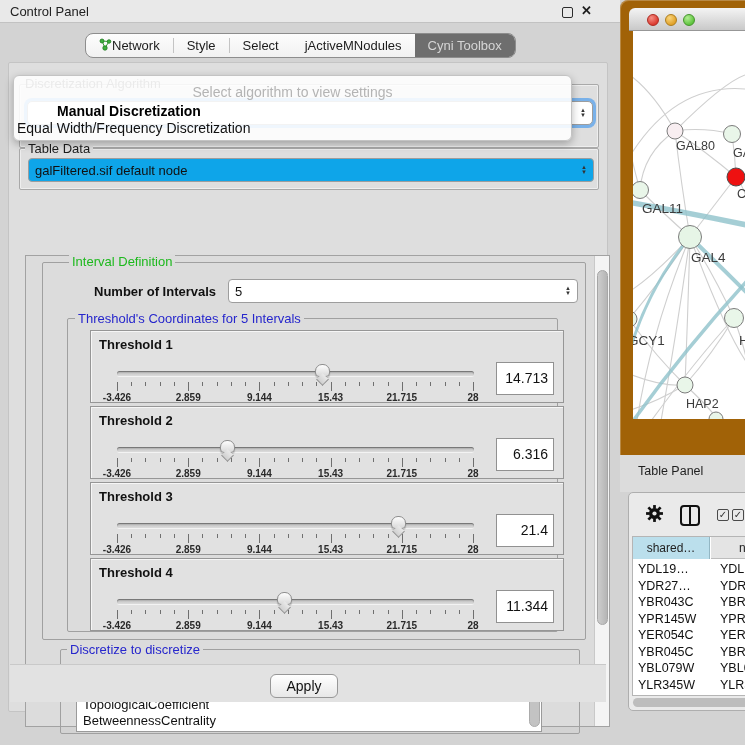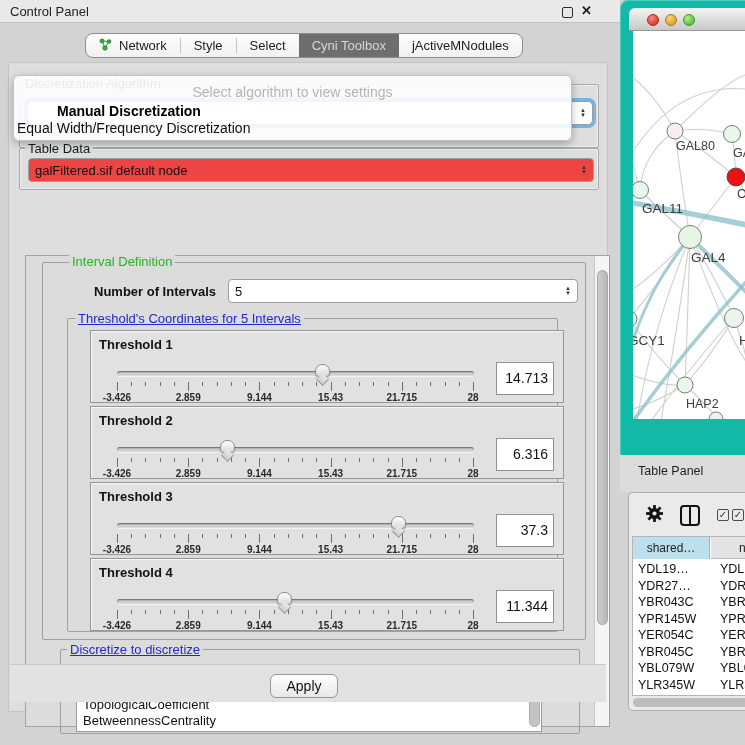--- a/index.html
+++ b/index.html
@@ -9,34 +9,34 @@
 
   
   .titlebar { position:absolute; left:0; top:0; width:620px; height:23px; background:#e9e9e9; border-bottom:1px solid #c2c2c2; }
   .titlebar .title { position:absolute; left:10px; top:4px; font-size:13px; color:#222; }
   .tb-float { position:absolute; left:562px; top:7px; width:11px; height:11px; border:1.6px solid #2c2c2c; border-radius:2px; }
   .tb-close { position:absolute; left:581px; top:3px; font-size:13px; font-weight:700; color:#1d1d1d; }
 
   
   .toptabs { position:absolute; left:85px; top:33px; height:25px; display:flex; align-items:stretch;
              background:linear-gradient(#fdfdfd,#f1f1f1); border:1px solid #8d8d8d; border-radius:8px; overflow:hidden; }
-  .toptab { display:flex; align-items:center; gap:7px; padding:0 13px; font-size:13px; color:#1c1c1c; white-space:nowrap; }
+  .toptab { display:flex; align-items:center; gap:0; padding:0 13px; font-size:13px; color:#1c1c1c; white-space:nowrap; }
   .toptab.sel { background:#6e6e6e; color:#d6d6d6; }
   .tabsep { width:1px; background:#c4c4c4; margin:4px 0; }
 
   
   .outerpanel { position:absolute; left:8px; top:62px; width:600px; height:650px; background:#dedede; border:1px solid #c4c4c4; border-radius:2px; }
 
   .titledbox { position:absolute; border:1px solid #a9a9a9; border-radius:2px; box-shadow:inset 0 0 0 1px #eeeeee; }
   .boxlabel { position:absolute; font-size:13px; background:#dedede; padding:0 3px; white-space:nowrap; }
   .lab-black { color:#1c1c1c; }
   .lab-green { color:#1db91d; }
-  .lab-blue  { color:#2626cc;text-decoration:underline; }
-
-  .combo { position:absolute; background:#ef4444; border:1px solid #9d9d9d; border-radius:4px; font-size:13px; color:#111;
+  .lab-blue  { color:#2626cc; }
+
+  .combo { position:absolute; background:#0ea5e9; border:1px solid #9d9d9d; border-radius:4px; font-size:13px; color:#111;
            display:flex; align-items:center; padding:0 6px; }
   .combo .ctext { flex:1; overflow:hidden; white-space:nowrap; }
   .spinner { display:flex; flex-direction:column; line-height:5px; font-size:6px; color:#333; padding-left:4px; }
 
   
   .thrpanel { position:absolute; left:64px; width:474px; height:73px; background:#e1e1e1; border:1px solid #969696; box-shadow:inset 1px 1px 0 #f6f6f6; }
   .thrlabel { position:absolute; left:8px; top:6px; font-size:13px; font-weight:700; color:#111; }
   .sliderrow { position:absolute; left:26px; top:32px; width:357px; height:38px; }
   .track { position:absolute; left:0; top:8px; width:357px; height:5px; border-radius:3px;
            background:linear-gradient(#a9a9a9,#cfcfcf 60%,#dcdcdc); box-shadow:inset 0 1px 1px rgba(0,0,0,.35), 0 1px 0 #f3f3f3; }
@@ -78,21 +78,21 @@
   .focuscombo { position:absolute; left:27px; top:101px; width:566px; height:24px; background:#fff; border:1px solid #9d9d9d;
                 border-radius:5px; box-shadow:0 0 0 3px rgba(95,165,235,0.8); z-index:2; }
   .hidden-label { position:absolute; left:25px; top:76px; font-size:13px; color:#555; z-index:1; }
 
   
   .scrollpane { position:absolute; left:16px; top:192px; width:585px; height:472px; border:1px solid #a2a2a2; background:#dcdcdc; }
   .vscroll-track { position:absolute; right:0; top:0; width:15px; height:470px; background:#f4f4f4; border-left:1px solid #c9c9c9; }
   .vscroll-thumb { position:absolute; left:2px; top:14px; width:11px; height:355px; background:linear-gradient(to right,#cdcdcd,#b5b5b5); border:1px solid #a6a6a6; border-radius:6px; }
 
   
-  .netwin { position:absolute; left:620px; top:0; width:125px; height:455px; background:#14b8a6; border-top-left-radius:8px;
+  .netwin { position:absolute; left:620px; top:0; width:125px; height:455px; background:#a16207; border-top-left-radius:8px;
             box-shadow:inset 1px 1px 0 rgba(255,255,255,.25); }
   .nettitle { position:absolute; left:9px; top:8px; width:116px; height:23px; background:linear-gradient(#f4f4f4,#c9c9c9);
               border-top-left-radius:6px; border-bottom:1px solid #979797; }
   .light { position:absolute; top:5.5px; width:12px; height:12px; border-radius:50%; }
   .light.red    { left:18px;  background:radial-gradient(circle at 35% 30%, #f58e84, #dc3c31 70%); border:1px solid #ad2a21; }
   .light.yellow { left:36px; background:radial-gradient(circle at 35% 30%, #f9d57d, #e1a22a 70%); border:1px solid #ad7d1d; }
   .light.green  { left:54px; background:radial-gradient(circle at 35% 30%, #b2ed92, #5fc43f 70%); border:1px solid #45942c; }
   .netcanvas { position:absolute; left:13px; top:31px; width:112px; height:388px; background:#ffffff; overflow:hidden; }
 
   
@@ -140,25 +140,25 @@
       <span>Network</span>
     </div>
     <div class="tabsep"></div>
     <div class="toptab">
         <span>Style</span>
       </div>
     <div class="tabsep"></div>
     <div class="toptab">
         <span>Select</span>
       </div>
+    <div class="toptab">
+        <span>jActiveMNodules</span>
+      </div>
     <div class="toptab sel">
         <span>Cyni Toolbox</span>
-      </div>
-    <div class="toptab">
-        <span>jActiveMNodules</span>
       </div>
   </div>
 
   <div class="outerpanel">
 
     <div class="titledbox" style="left:10px; top:21px; width:580px; height:64px;"></div>
 
     <div class="titledbox" style="left:10px; top:85px; width:580px; height:42px;"></div>
     <span class="boxlabel lab-black" style="left:16px; top:78px;">Table Data</span>
     <div class="combo" style="left:19px; top:95px; width:566px; height:24px;">
@@ -226,21 +226,21 @@
               <div class="ticks-minor"></div>
               <div class="ticks-major"></div>
               <span class="ticklab" style="left: 0px;">-3.426</span>
               <span class="ticklab" style="left: 71.2px;">2.859</span>
               <span class="ticklab" style="left: 142.4px;">9.144</span>
               <span class="ticklab" style="left: 213.6px;">15.43</span>
               <span class="ticklab" style="left: 284.8px;">21.715</span>
               <span class="ticklab" style="left: 356px;">28</span>
               <div class="thumb" style="left: 273.734px;"></div>
             </div>
-            <div class="valbox">37.3</div>
+            <div class="valbox">21.4</div>
           </div>
           <div class="thrpanel" style="top: 302px;">
             <div class="thrlabel">Threshold 4</div>
             <div class="sliderrow">
               <div class="track"></div>
               <div class="ticks-minor"></div>
               <div class="ticks-major"></div>
               <span class="ticklab" style="left: 0px;">-3.426</span>
               <span class="ticklab" style="left: 71.2px;">2.859</span>
               <span class="ticklab" style="left: 142.4px;">9.144</span>

